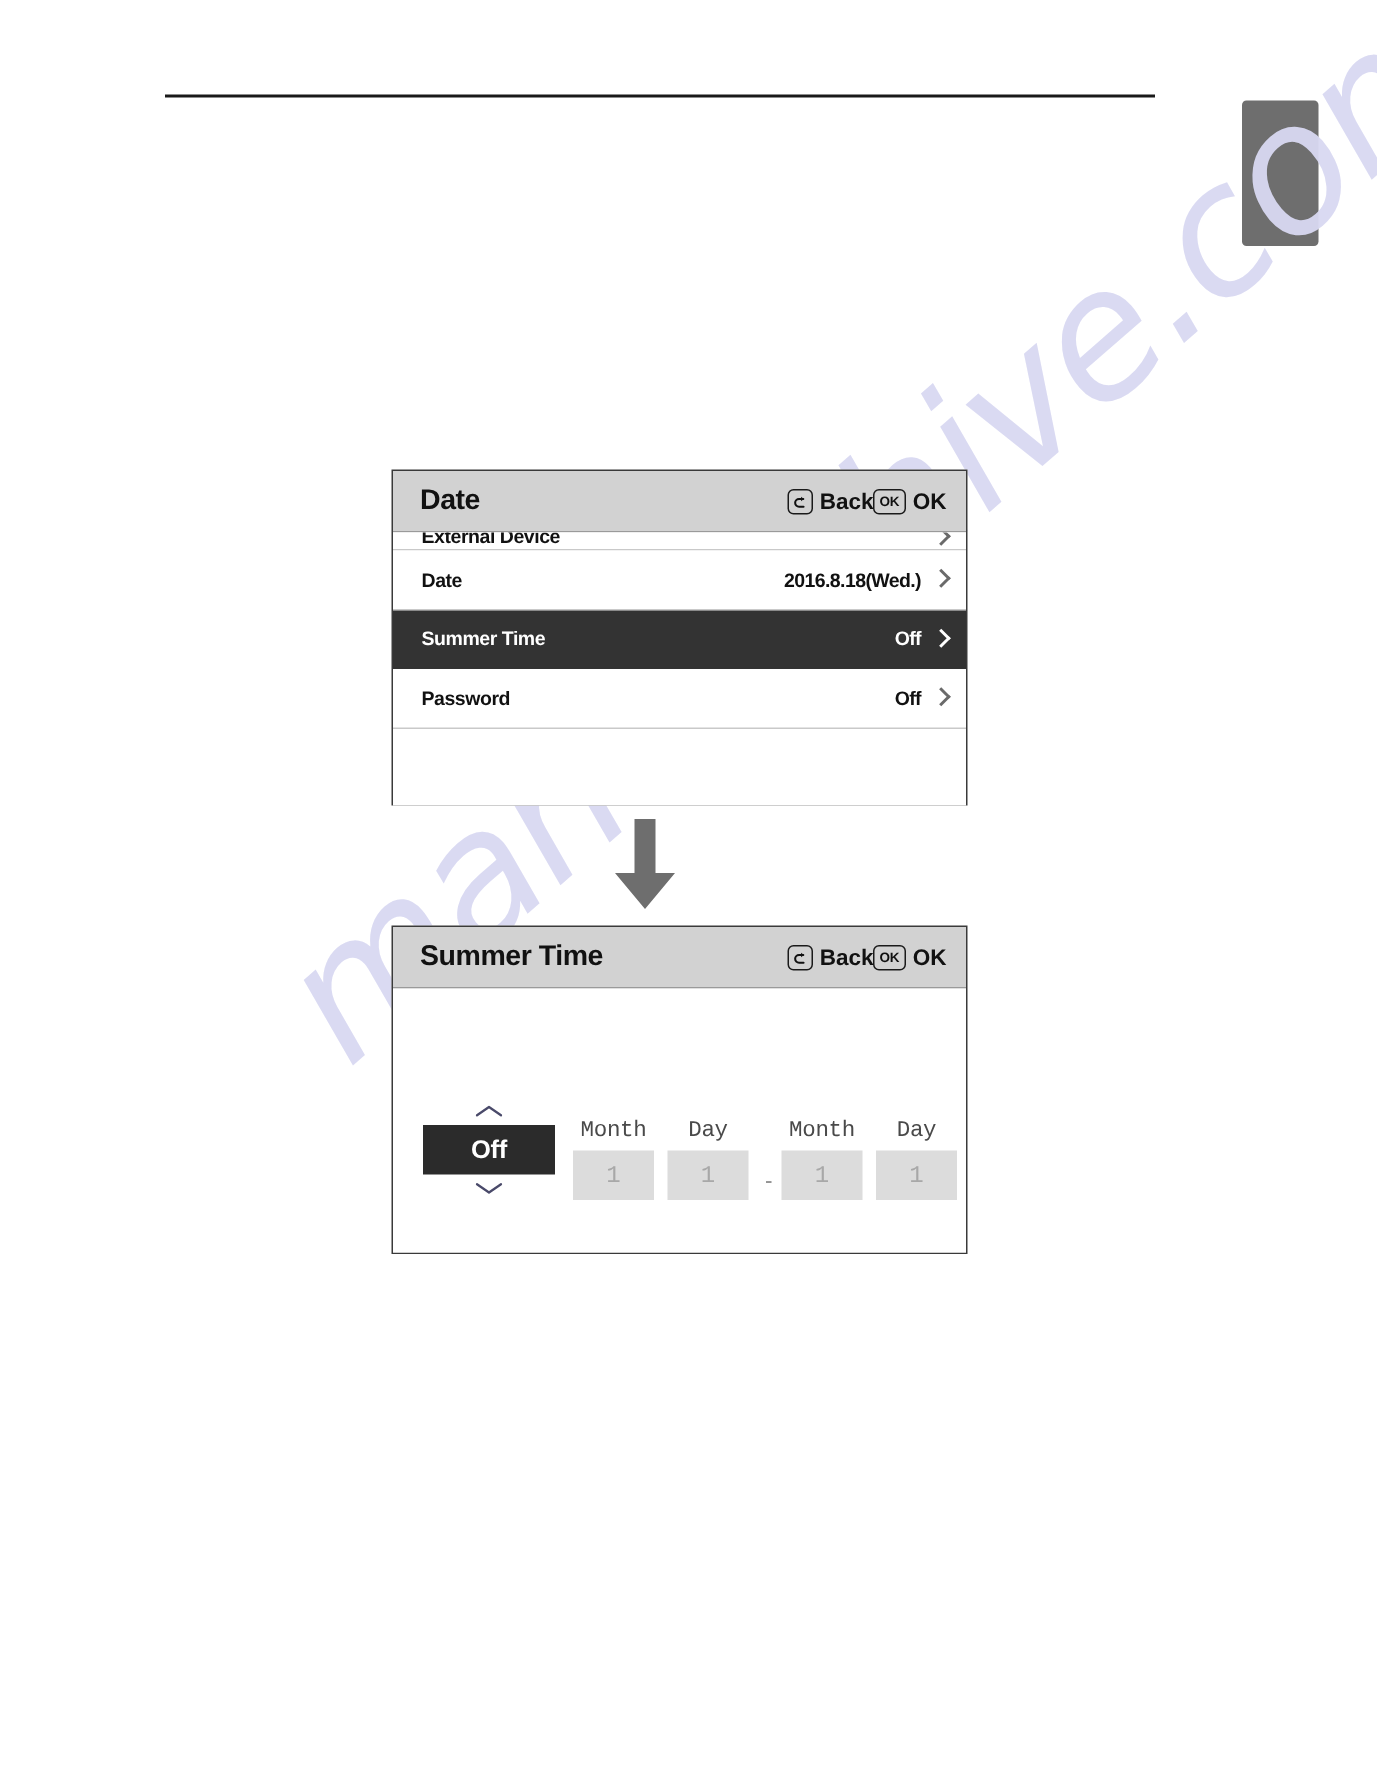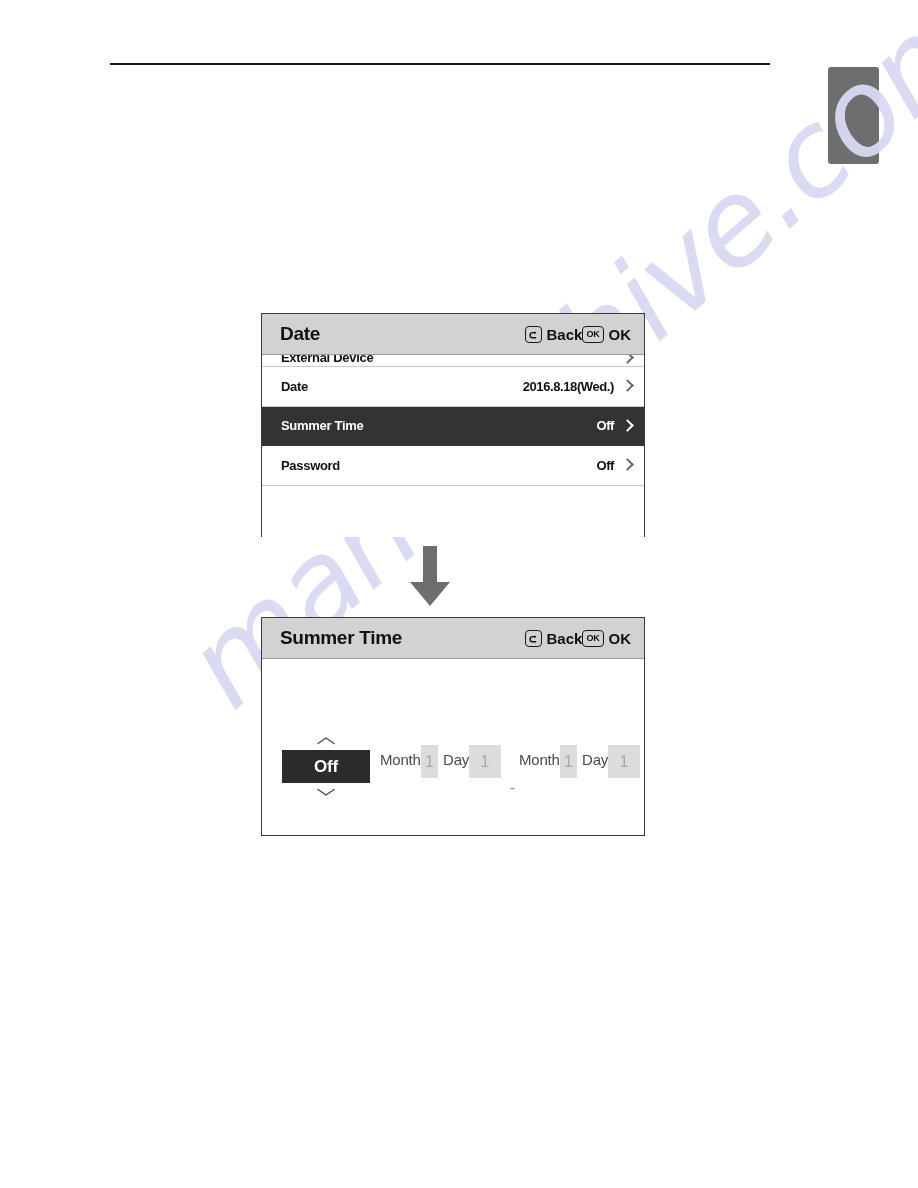--- a/index.html
+++ b/index.html
@@ -248,23 +248,25 @@
   }
   .fields {
     position: absolute;
     left: 118px;
     top: 86px;
     display: flex;
     align-items: flex-start;
   }
   .field {
     display: flex;
+    flex-direction: column;
     align-items: center;
     width: 58px;
     margin-right: 5px;
+    font-family: Liberation Mono, monospace;
   }
   .field-label {
     font-size: 15px;
     font-weight: 400;
     color: #4a4a4a;
     margin-bottom: 5px;
     letter-spacing: -0.2px;
     white-space: nowrap;
   }
   .field-box {

